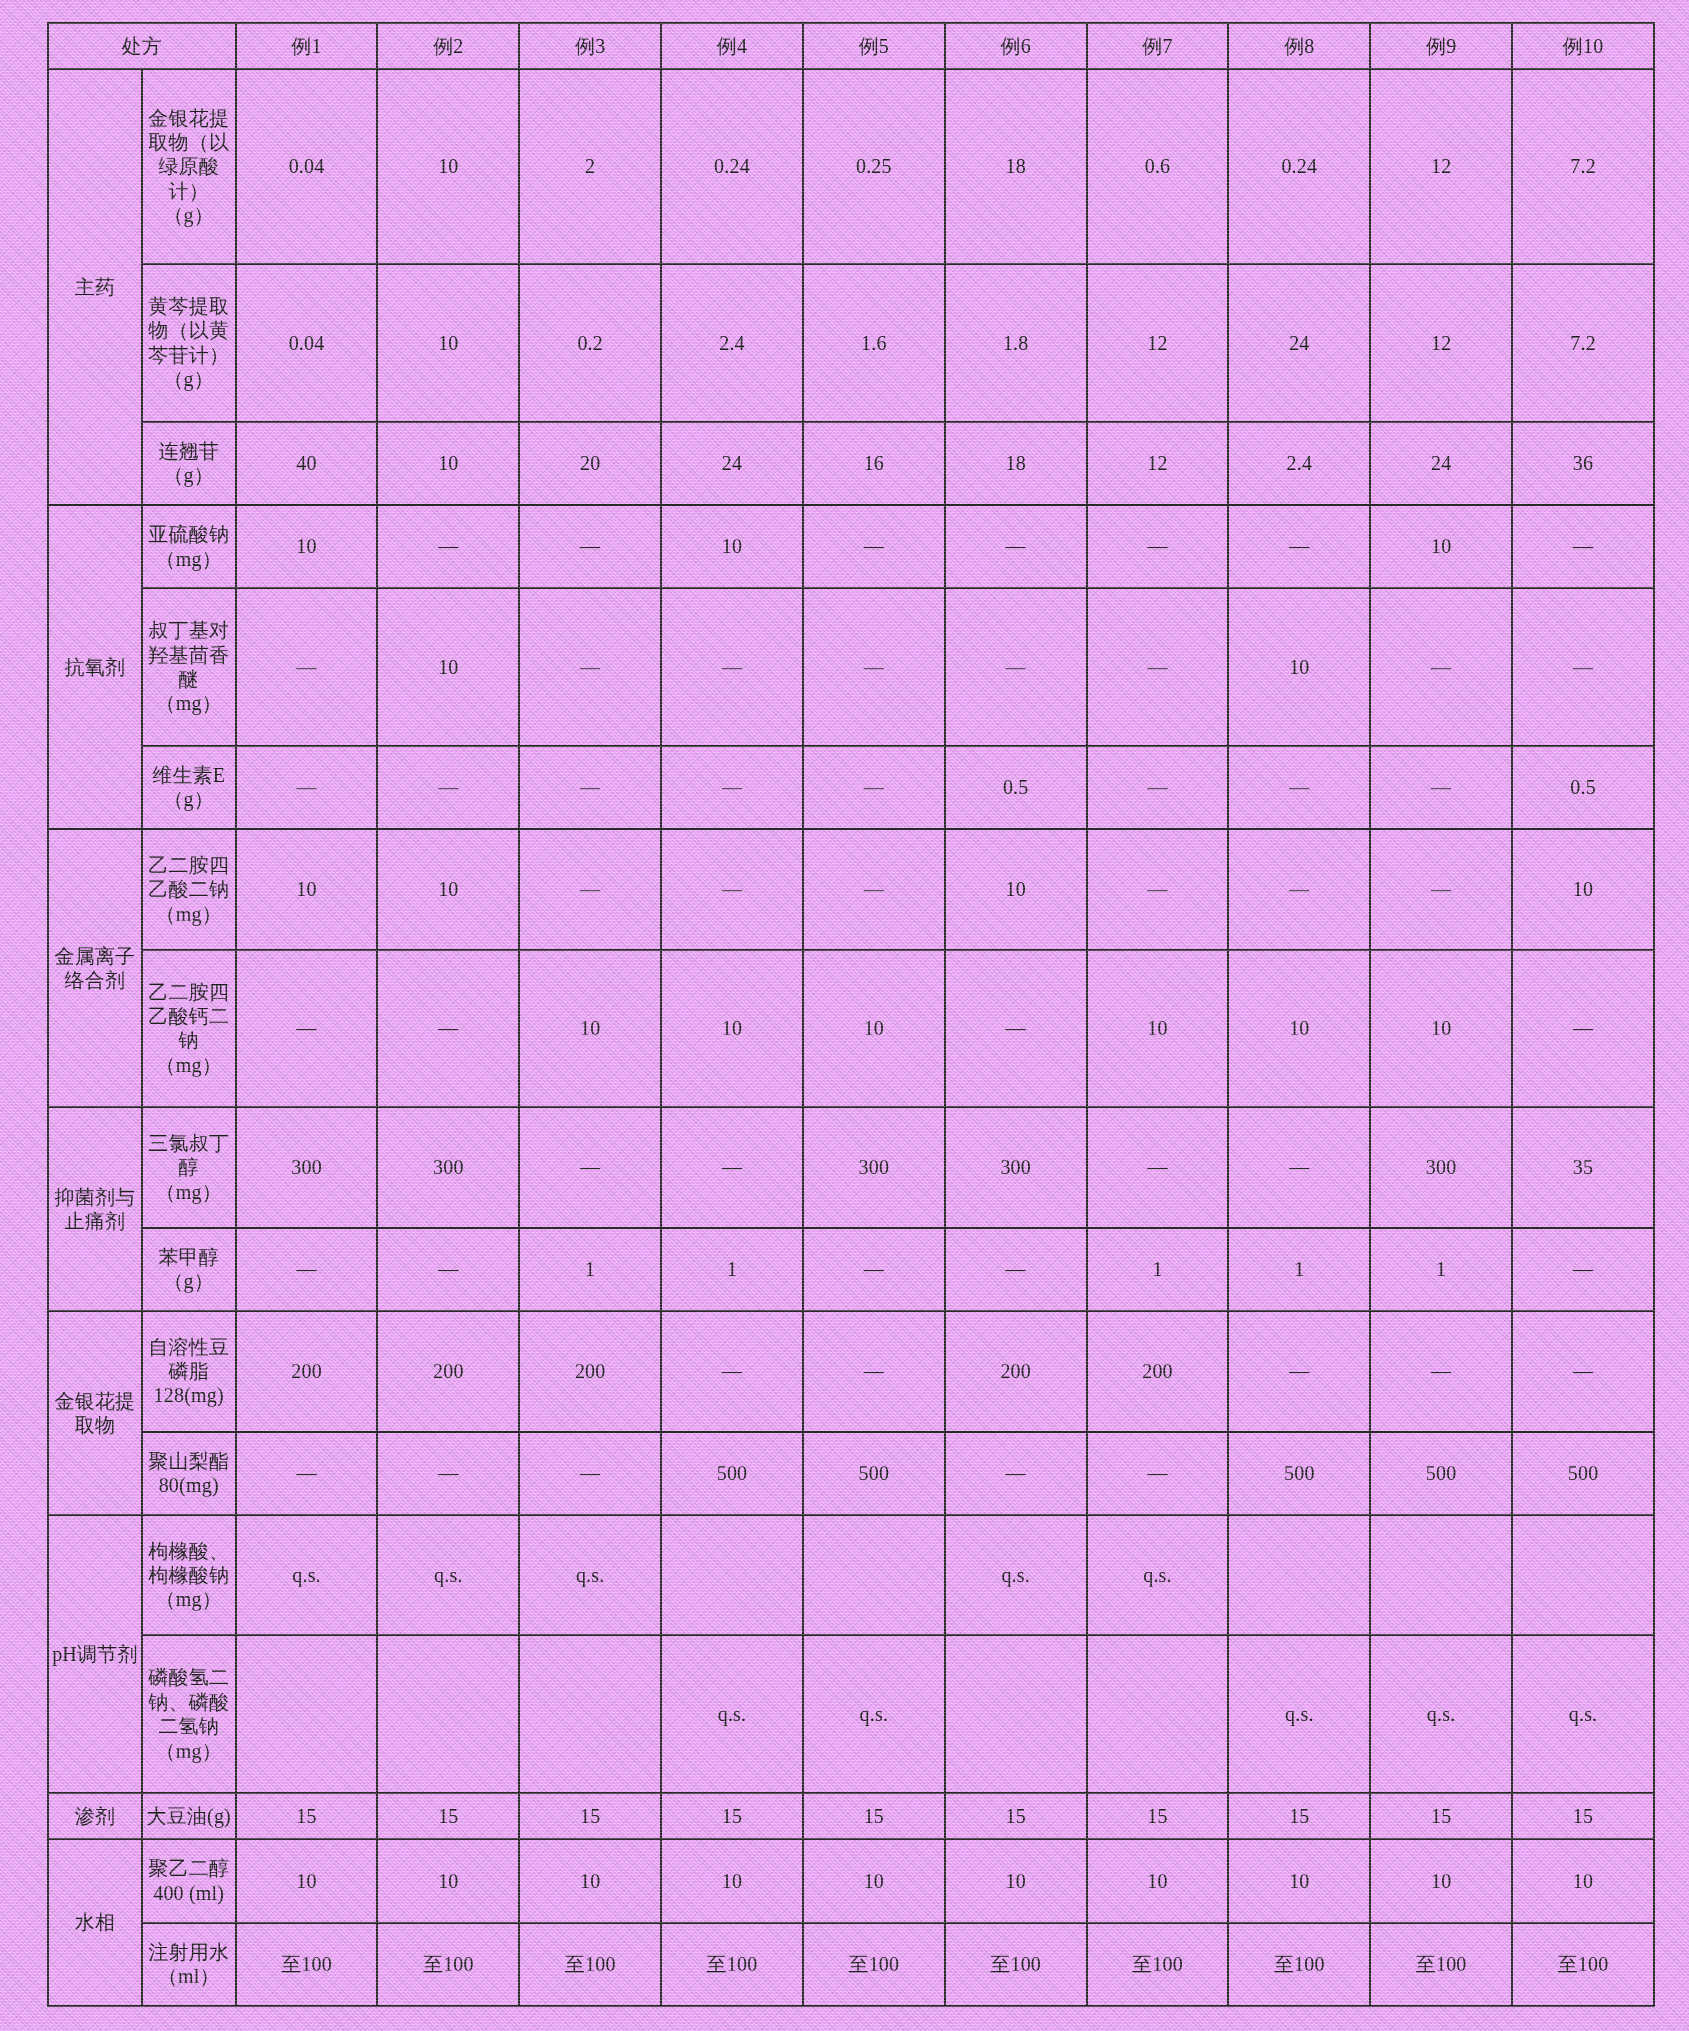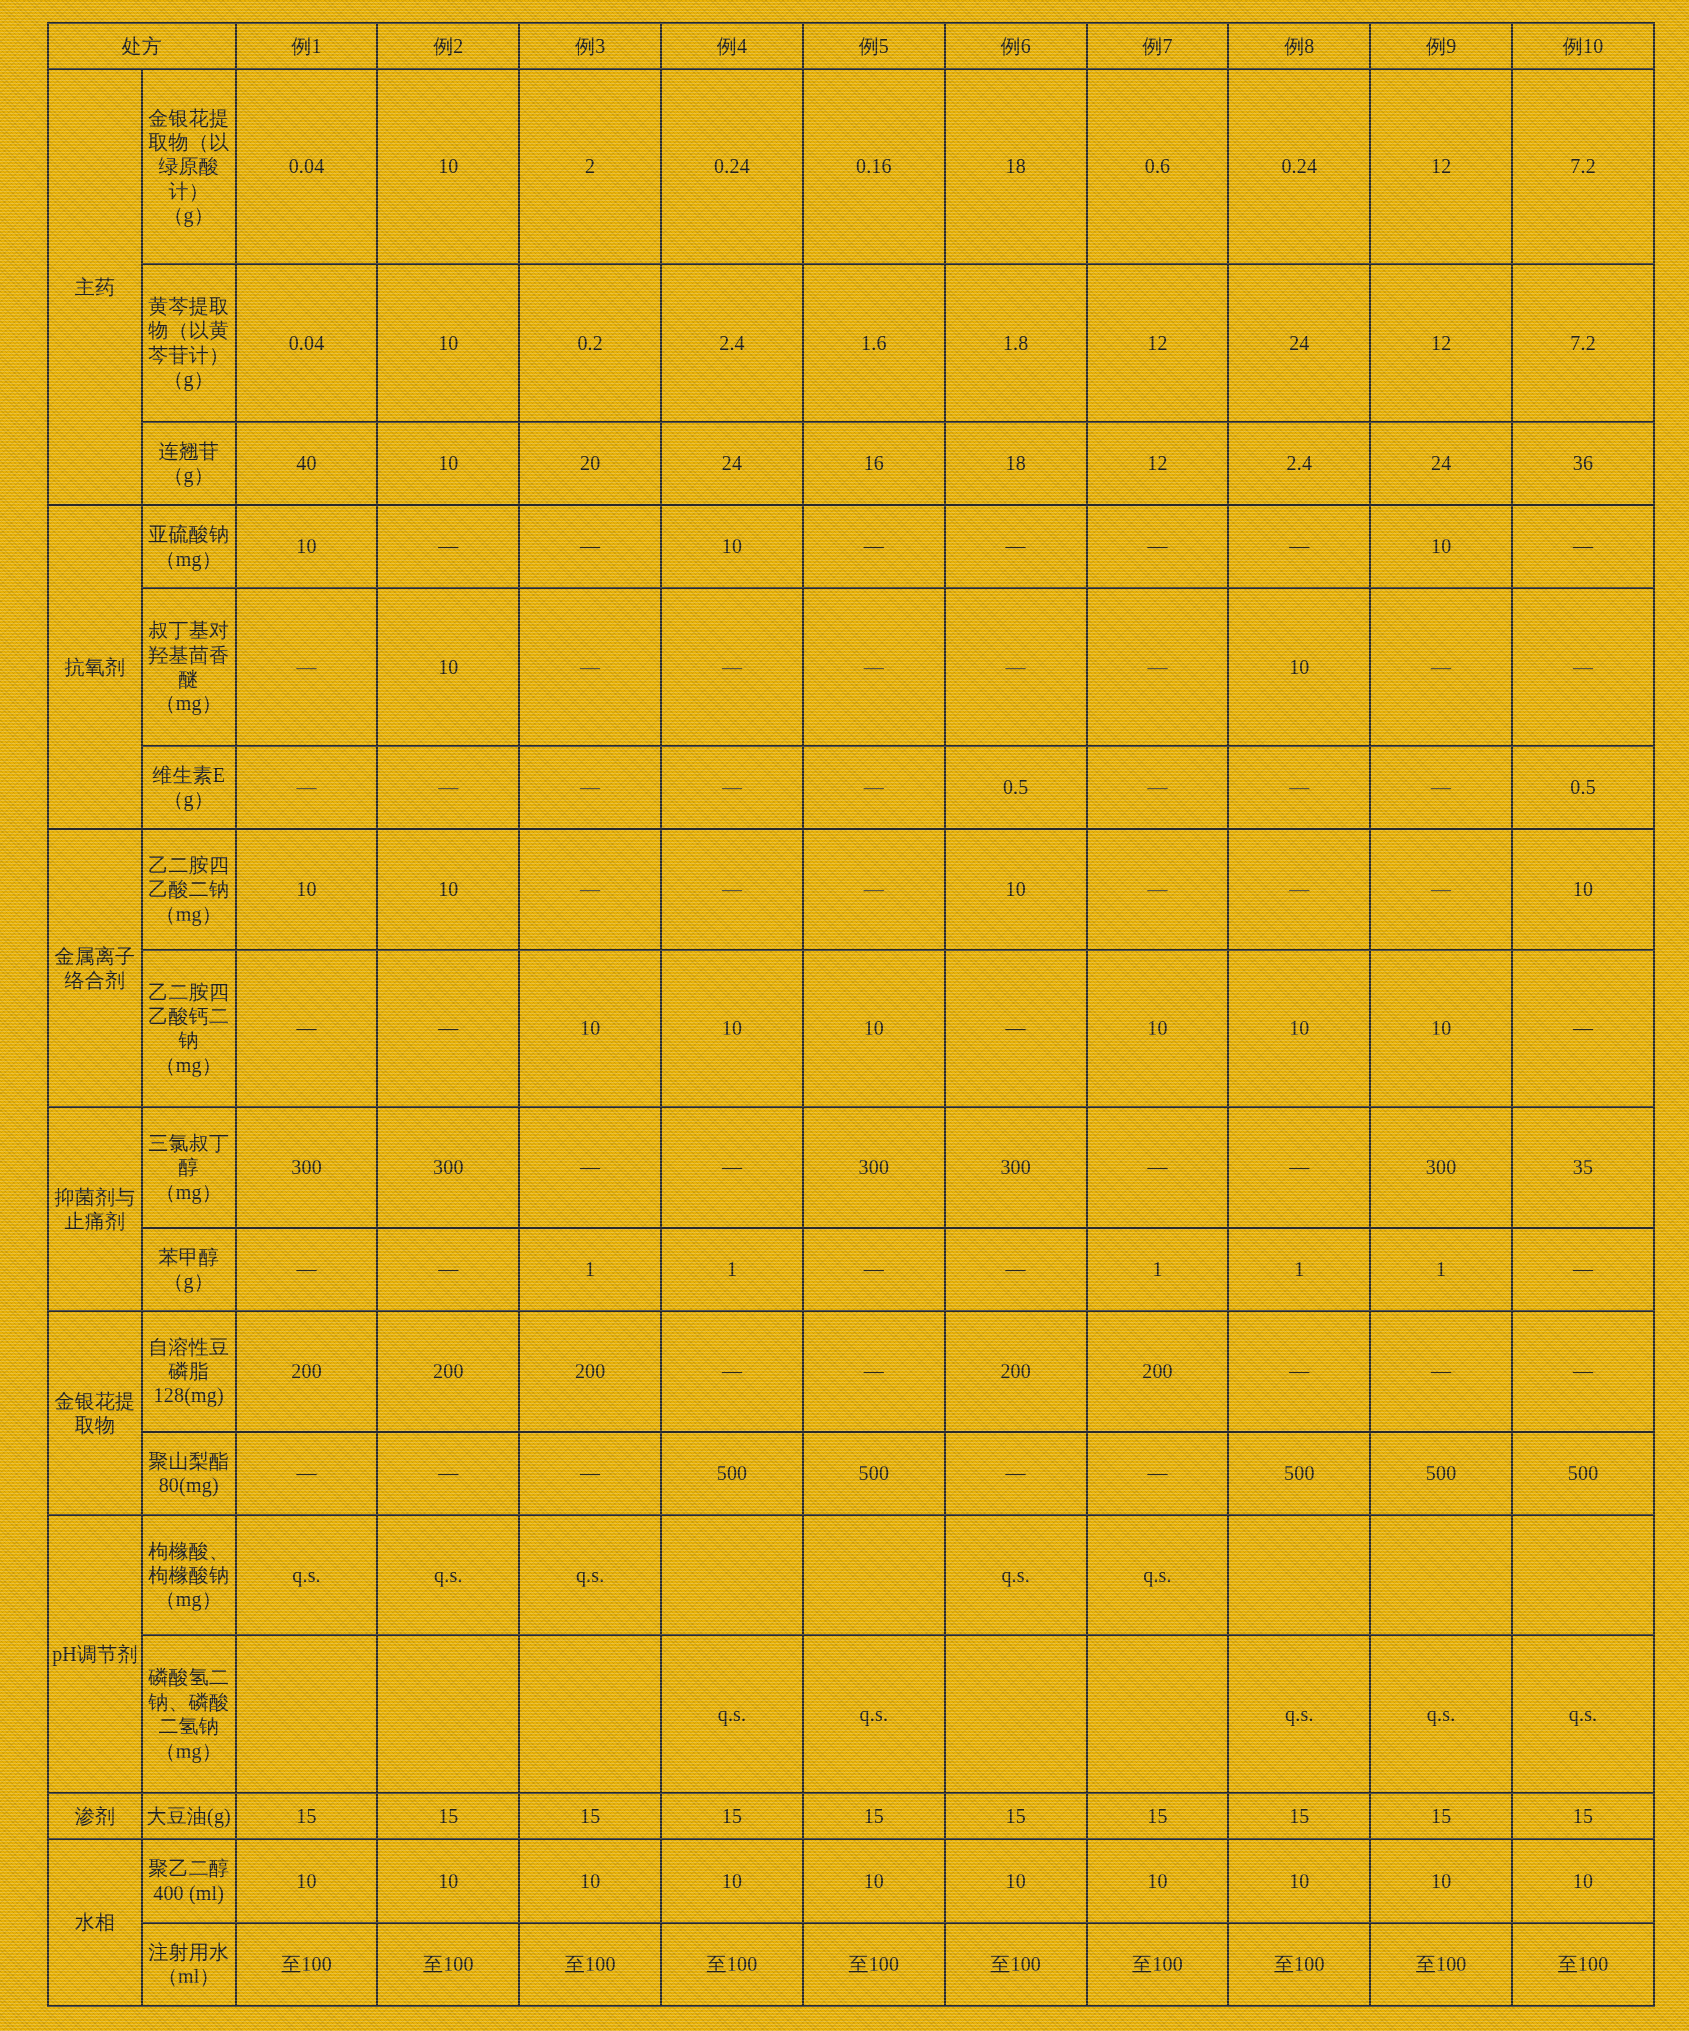--- a/index.html
+++ b/index.html
@@ -14,21 +14,21 @@
     position: relative;
     overflow: hidden;
   }
 
   
   #page {
     position: absolute;
     left: 0; top: 0;
     width: 1689px;
     height: 2031px;
-    background: #eab308;
+    background: #f0abfc;
   }
 
   #table-wrap {
     position: absolute;
     left: 47px;
     top: 22px;
     width: 1608px;
     height: 1985px;
   }
 
@@ -133,21 +133,21 @@
           <td class="val hdr">例10</td>
         </tr>
 
         <tr>
           <td class="grp" rowspan="3">主药</td>
           <td class="ing">金银花提取物（以绿原酸计）（g）</td>
           <td class="val">0.04</td>
           <td class="val">10</td>
           <td class="val">2</td>
           <td class="val">0.24</td>
-          <td class="val">0.16</td>
+          <td class="val">0.25</td>
           <td class="val">18</td>
           <td class="val">0.6</td>
           <td class="val">0.24</td>
           <td class="val">12</td>
           <td class="val">7.2</td>
         </tr>
         <tr>
           <td class="ing">黄芩提取物（以黄芩苷计）（g）</td>
           <td class="val">0.04</td>
           <td class="val">10</td>

